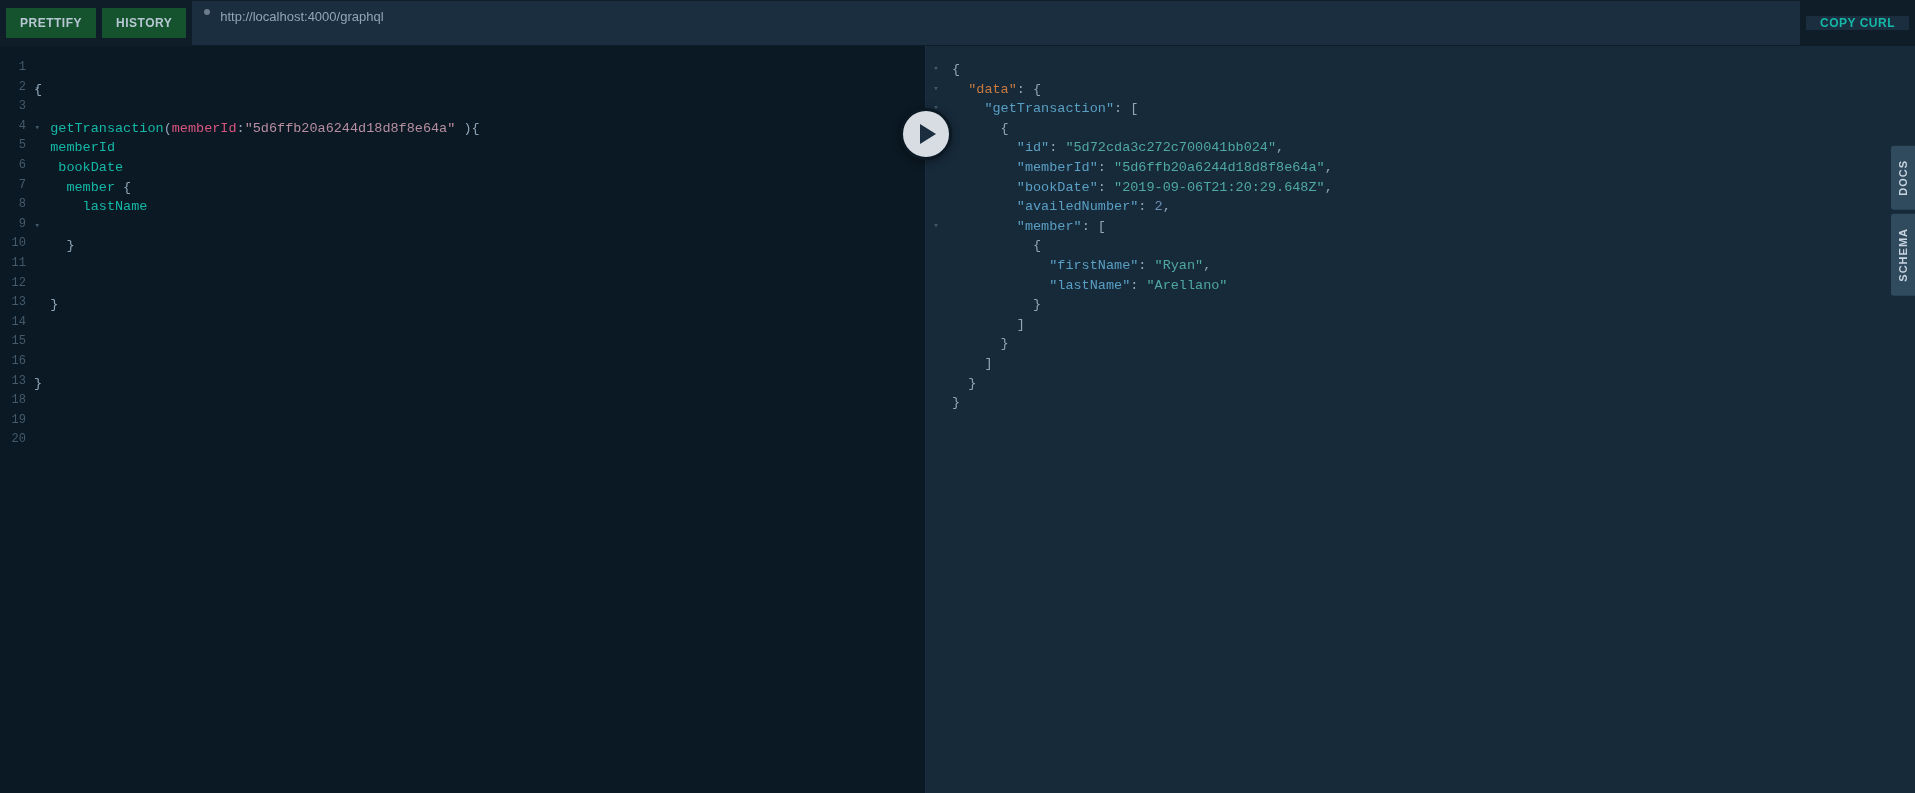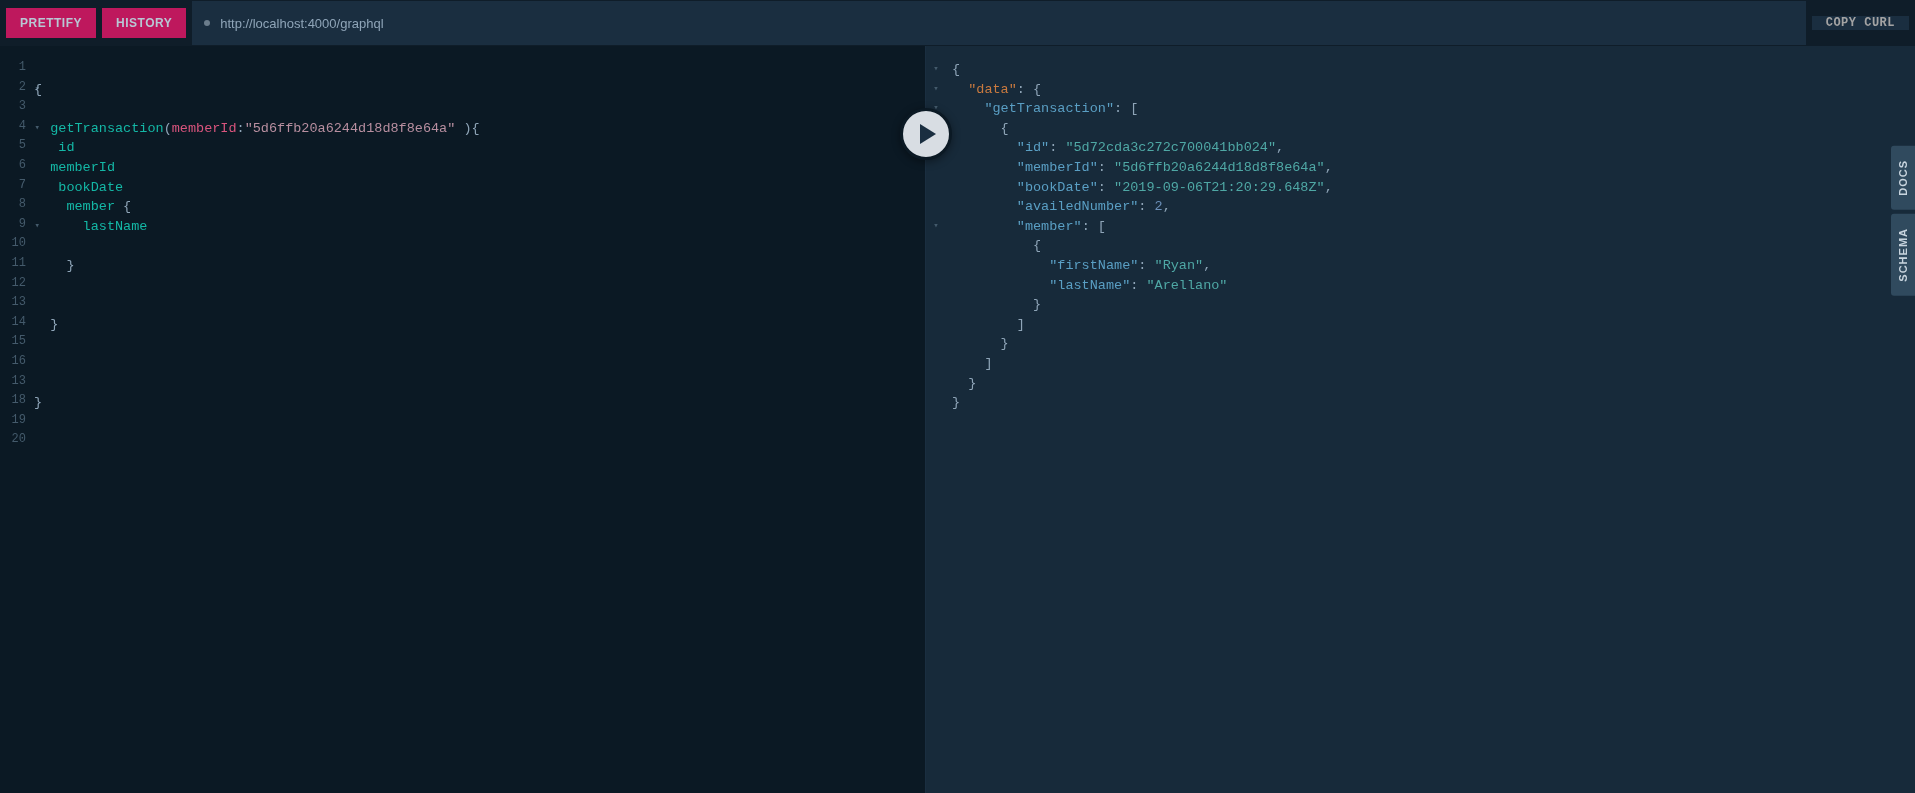--- a/index.html
+++ b/index.html
@@ -22,64 +22,64 @@
 .toolbar {
   display: flex;
   align-items: center;
   padding: 8px 6px;
   gap: 6px;
   background: #0f1d29;
   height: 46px;
 }
 
 .toolbar-button {
-  background: #be185d;
+  background: #14532d;
   color: #b8c7d4;
   border: none;
   padding: 8px 14px;
   font-size: 12px;
   font-weight: bold;
   letter-spacing: 0.5px;
   cursor: pointer;
   font-family: -apple-system, BlinkMacSystemFont, 'Segoe UI', sans-serif;
 }
 
 .url-bar {
   flex: 1;
   background: #1a2e40;
   display: flex;
-  align-items: center;
+  align-items: flex-start;
   padding: 8px 12px;
   gap: 10px;
   height: 44px;
 }
 
 .url-status-dot {
   width: 6px;
   height: 6px;
   border-radius: 50%;
   background: #6b7d8c;
 }
 
 .url-text {
   color: #8fa5b8;
   font-size: 13px;
   font-family: -apple-system, BlinkMacSystemFont, 'Segoe UI', sans-serif;
 }
 
 .copy-curl {
   background: #1a2e40;
-  color: #a3a3a3;
+  color: #14b8a6;
   border: none;
   padding: 0 14px;
   font-size: 12px;
   font-weight: bold;
   letter-spacing: 0.5px;
   cursor: pointer;
-  font-family: Liberation Mono, monospace;
+  font-family: Liberation Sans, sans-serif;
 }
 
 .main-area {
   display: flex;
   height: calc(100% - 46px);
   position: relative;
 }
 
 .editor-pane {
   width: 926px;
@@ -257,21 +257,20 @@
         <div class="gutter-line">13</div>
         <div class="gutter-line">18</div>
         <div class="gutter-line">19</div>
         <div class="gutter-line">20</div>
       </div>
     <div class="code-area" id="query-code">
         <div class="code-line"></div>
         <div class="code-line"><span class="tok-punc">{</span></div>
         <div class="code-line"></div>
         <div class="code-line"><span class="tok-punc">  </span><span class="tok-field">getTransaction</span><span class="tok-punc">(</span><span class="tok-arg">memberId</span><span class="tok-punc">:</span><span class="tok-string">"5d6ffb20a6244d18d8f8e64a"</span><span class="tok-punc"> ){</span></div>
-        <div class="code-line"><span class="tok-punc">   </span><span class="tok-field">id</span></div>
         <div class="code-line"><span class="tok-punc">  </span><span class="tok-field">memberId</span></div>
         <div class="code-line"><span class="tok-punc">   </span><span class="tok-field">bookDate</span></div>
         <div class="code-line"><span class="tok-punc">    </span><span class="tok-field">member</span><span class="tok-punc"> {</span></div>
         <div class="code-line"><span class="tok-punc">      </span><span class="tok-field">lastName</span></div>
         <div class="code-line"></div>
         <div class="code-line"><span class="tok-punc">    }</span></div>
         <div class="code-line"></div>
         <div class="code-line"></div>
         <div class="code-line"><span class="tok-punc">  }</span></div>
         <div class="code-line"></div>

